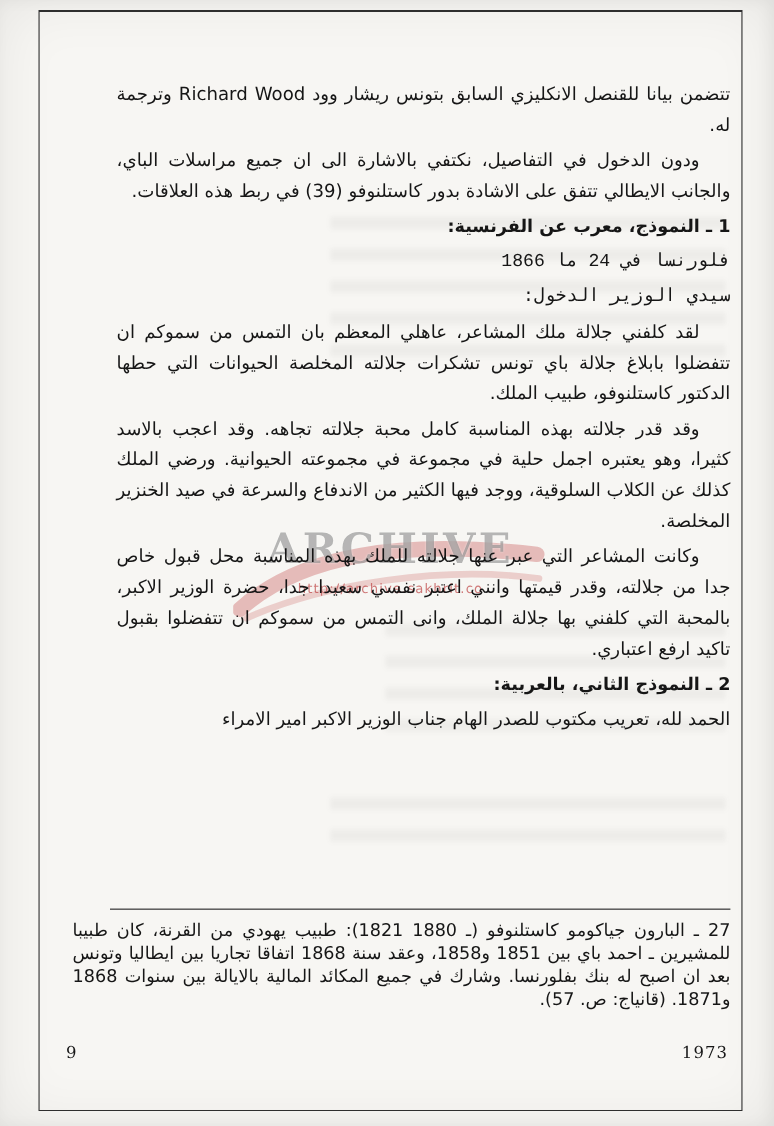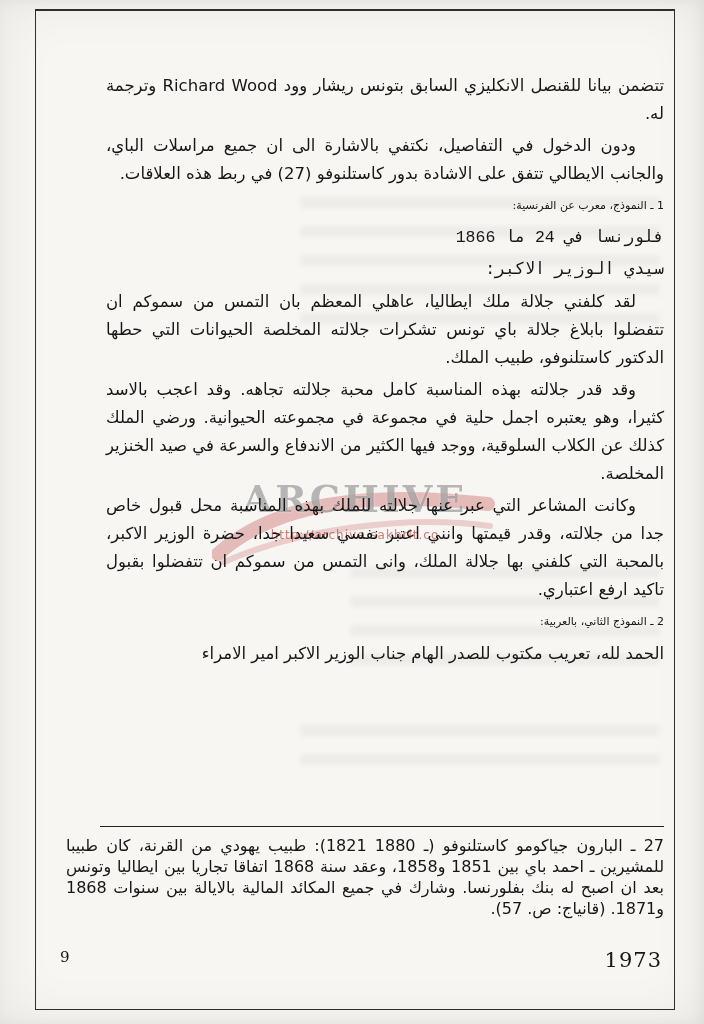--- a/index.html
+++ b/index.html
@@ -62,21 +62,21 @@
     position:absolute;
     top:72px;left:66px;right:40px;
     direction:rtl;
     text-align:justify;
     font-size:16.5px;
     line-height:28px;
     margin-left:40px;
   }
   .content p,.content h3{margin:0 0 4px 0;padding:0;}
   .para.indent{text-indent:28px;}
-  .heading{font-size:11px;font-weight:normal;margin:8px 0 4px 0;padding-right:16px;}
+  .heading{font-size:16px;font-weight:bold;margin:8px 0 4px 0;padding-right:16px;}
   .h2gap{margin-top:26px;}
   .line{text-align:right;font-family:Liberation Mono, monospace;}
   .ind26{padding-right:26px;}
   .signature{text-align:right;padding-right:57px;margin:8px 0 2px 0;}
 
   
   .footnotes{
     position:absolute;
     top:826px;left:66px;right:40px;
     direction:rtl;
@@ -94,21 +94,21 @@
     text-align:justify;
   }
 
   
   .footer-left{
     position:absolute;left:60px;top:948px;
     font-family:"DejaVu Serif", serif;font-size:15px;
   }
   .footer-right{
     position:absolute;right:42px;top:948px;
-    font-family:"DejaVu Serif", serif;font-size:21px;letter-spacing:1px;
+    font-family:"DejaVu Serif", serif;font-size:15px;letter-spacing:1px;
   }
 </style>
 </head>
 <body>
 
 <div class="page">
 
   <div class="frame"></div>
 
   <div class="ghost g1"></div>
@@ -119,25 +119,25 @@
     <svg width="286" height="100" viewBox="0 0 286 100" aria-hidden="true">
       <path d="M6 80 C 62 30, 152 16, 276 30" stroke="#c34242" stroke-width="14" fill="none" opacity="0.33" stroke-linecap="round"></path>
       <path d="M12 88 C 84 56, 192 40, 278 52" stroke="#c34242" stroke-width="6" fill="none" opacity="0.22" stroke-linecap="round"></path>
     </svg>
     <div class="wm-text">ARCHIVE</div>
     <div class="wm-url">http://archive.sakhrit.co</div>
   </div>
 
   <div class="content">
     <p class="para">تتضمن بيانا للقنصل الانكليزي السابق بتونس ريشار وود Richard Wood وترجمة له.</p>
-    <p class="para indent">ودون الدخول في التفاصيل، نكتفي بالاشارة الى ان جميع مراسلات الباي، والجانب الايطالي تتفق على الاشادة بدور كاستلنوفو (27) في ربط هذه العلاقات.</p>
+    <p class="para indent">ودون الدخول في التفاصيل، نكتفي بالاشارة الى ان جميع مراسلات الباي، والجانب الايطالي تتفق على الاشادة بدور كاستلنوفو (39) في ربط هذه العلاقات.</p>
     <h3 class="heading">1 ـ النموذج، معرب عن الفرنسية:</h3>
     <p class="line ind26">فلورنسا في 24 ما 1866</p>
-    <p class="line">سيدي الوزير الاكبر:</p>
-    <p class="para indent">لقد كلفني جلالة ملك ايطاليا، عاهلي المعظم بان التمس من سموكم ان تتفضلوا بابلاغ جلالة باي تونس تشكرات جلالته المخلصة الحيوانات التي حطها الدكتور كاستلنوفو، طبيب الملك.</p>
+    <p class="line">سيدي الوزير الدخول:</p>
+    <p class="para indent">لقد كلفني جلالة ملك المشاعر، عاهلي المعظم بان التمس من سموكم ان تتفضلوا بابلاغ جلالة باي تونس تشكرات جلالته المخلصة الحيوانات التي حطها الدكتور كاستلنوفو، طبيب الملك.</p>
     <p class="para indent">وقد قدر جلالته بهذه المناسبة كامل محبة جلالته تجاهه. وقد اعجب بالاسد كثيرا، وهو يعتبره اجمل حلية في مجموعة في مجموعته الحيوانية. ورضي الملك كذلك عن الكلاب السلوقية، ووجد فيها الكثير من الاندفاع والسرعة في صيد الخنزير المخلصة.</p>
     <p class="para indent">وكانت المشاعر التي عبر عنها جلالته للملك بهذه المناسبة محل قبول خاص جدا من جلالته، وقدر قيمتها وانني اعتبر نفسي سعيدا جدا، حضرة الوزير الاكبر، بالمحبة التي كلفني بها جلالة الملك، وانى التمس من سموكم ان تتفضلوا بقبول تاكيد ارفع اعتباري.</p>
     <h3 class="heading h2gap">2 ـ النموذج الثاني، بالعربية:</h3>
     <p class="para">الحمد لله، تعريب مكتوب للصدر الهام جناب الوزير الاكبر امير الامراء</p>
   </div>
 
   <div class="footnotes">
     <div class="fn-rule"></div>
     <p class="fn-text">27 ـ البارون جياكومو كاستلنوفو (⁦1821 ـ 1880⁩): طبيب يهودي من القرنة، كان طبيبا للمشيرين ـ احمد باي بين 1851 و1858، وعقد سنة 1868 اتفاقا تجاريا بين ايطاليا وتونس بعد ان اصبح له بنك بفلورنسا. وشارك في جميع المكائد المالية بالايالة بين سنوات 1868 و1871. (قانياج: ص. 57).</p>
   </div>

